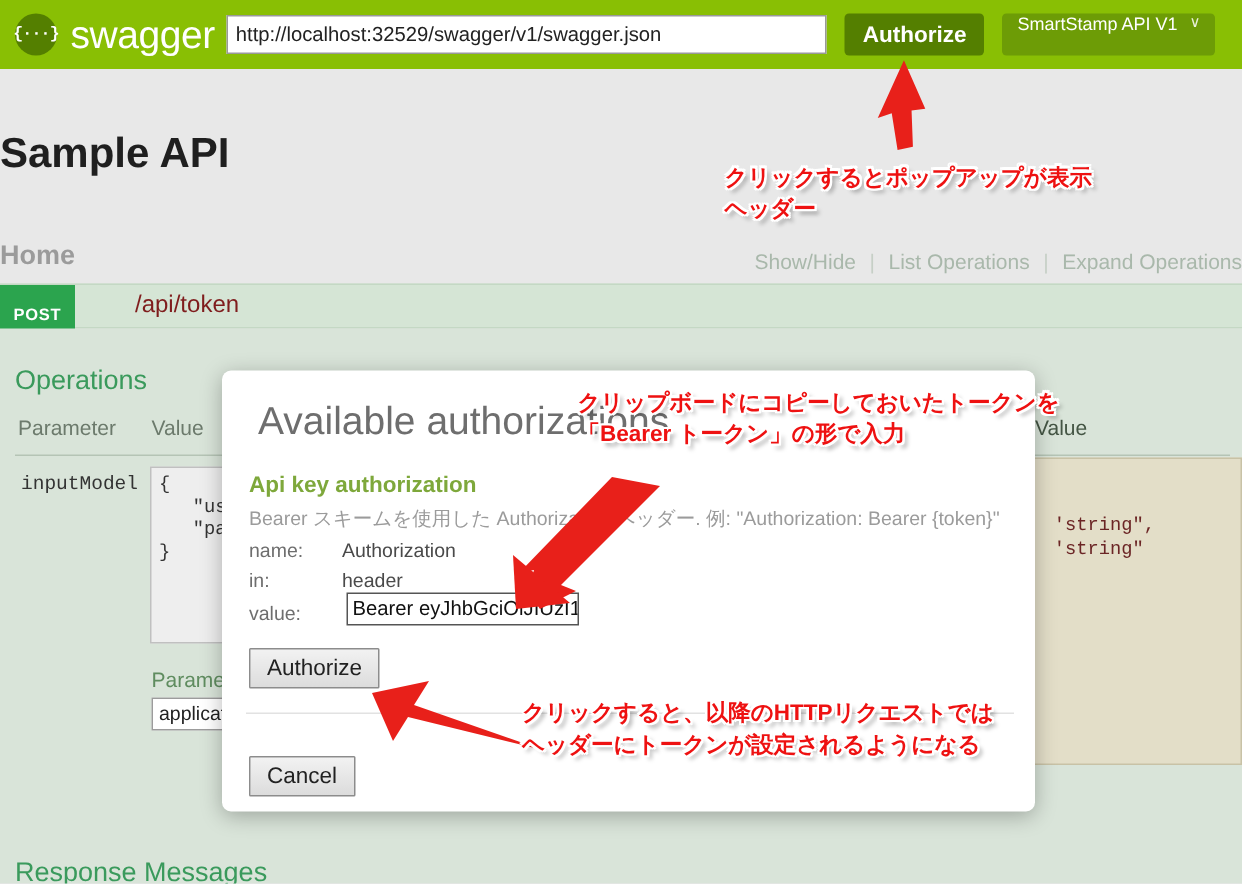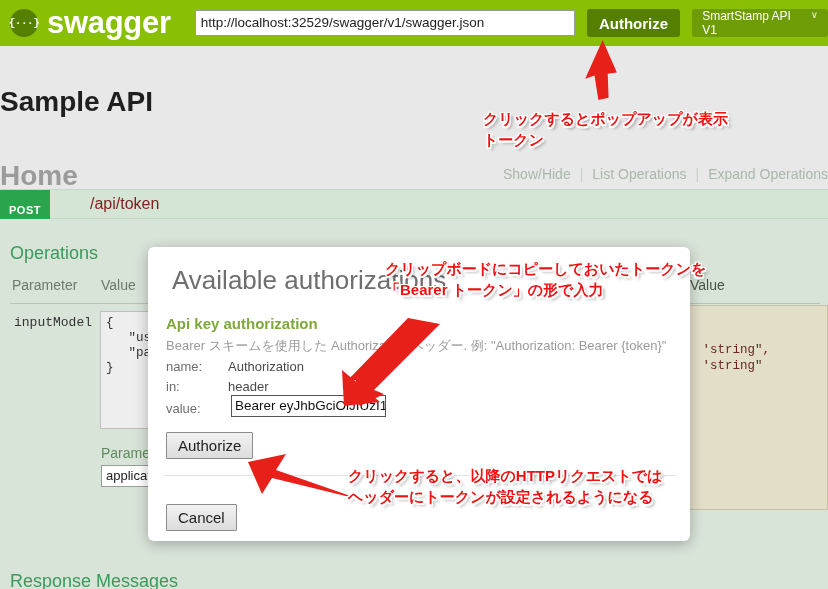--- a/index.html
+++ b/index.html
@@ -23,24 +23,24 @@
     width: 28px; height: 28px; border-radius: 50%;
     background: #547f00;
     color: #ffffff;
     font-size: 11px; font-weight: bold;
     display: flex; align-items: center; justify-content: center;
     letter-spacing: -0.5px;
     font-family: "Liberation Mono", monospace;
   }
   .logo-text {
     margin-left: 9px; color: #ffffff;
-    font-size: 31px; font-weight: bold; letter-spacing: -0.3px;
+    font-size: 26px; font-weight: normal; letter-spacing: -0.3px;
   }
   .url-input {
-    margin-left: 24px;
+    margin-left: 8px;
     width: 400px; height: 26px;
     background: #ffffff;
     border: 1px solid #999999;
     color: #222222;
     font-size: 13.5px;
     padding: 0 5px;
     line-height: 24px;
     white-space: nowrap; overflow: hidden;
     font-family: "Liberation Sans", sans-serif;
   }
@@ -73,21 +73,21 @@
   
   .page-title {
     position: absolute; left: 0; top: 86px;
     font-size: 28px; font-weight: bold; color: #1f1f1f;
   }
   .resource-head {
     position: absolute; left: 0; top: 160px; width: 828px; height: 36px;
   }
   .resource-name {
     position: absolute; left: 0; top: 0;
-    font-size: 28px; color: #9b9b9b; font-weight: bold;
+    font-size: 18px; color: #9b9b9b; font-weight: bold;
   }
   .resource-ops {
     position: absolute; right: 0; top: 6px;
     display: flex; align-items: center;
     font-size: 14px; color: #a9b8ab; margin-left: 46px;
   }
   .resource-ops a { color: #a9b8ab; text-decoration: none; cursor: pointer; }
   .op-sep { margin: 0 9px; color: #c6cfc6; }
 
   .endpoint-row {
@@ -352,19 +352,19 @@
   <svg class="arrow" style="left:322px; top:318px;" width="130" height="100" viewBox="0 0 130 100">
     <polygon points="118,6 52,72 62,76 38,88 30,76 34,62 24,64 86,0" fill="#e8201a"></polygon>
     <polygon points="22,88 20,52 58,84" fill="#e8201a"></polygon>
   </svg>
 
   <svg class="arrow" style="left:236px; top:448px;" width="130" height="60" viewBox="0 0 130 60">
     <polygon points="126,52 40,22 50,6 12,14 26,46 36,30" fill="#e8201a"></polygon>
   </svg>
 
   <div class="anno anno-1">クリックするとポップアップが表示
-トークン</div>
+ヘッダー</div>
   <div class="anno anno-3">クリックすると、以降のHTTPリクエストでは
 ヘッダーにトークンが設定されるようになる</div>
   <div class="anno anno-2">クリップボードにコピーしておいたトークンを
 「Bearer トークン」の形で入力</div>
 
 </div>
 
 </body></html>

